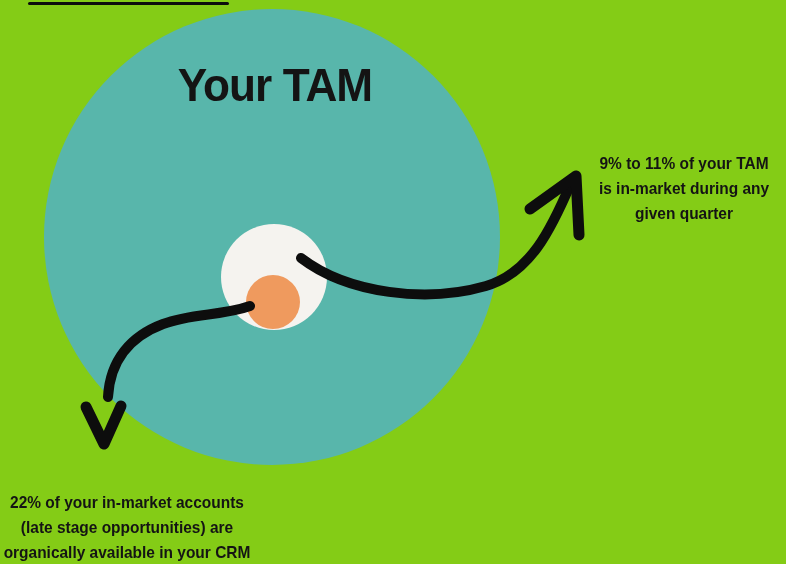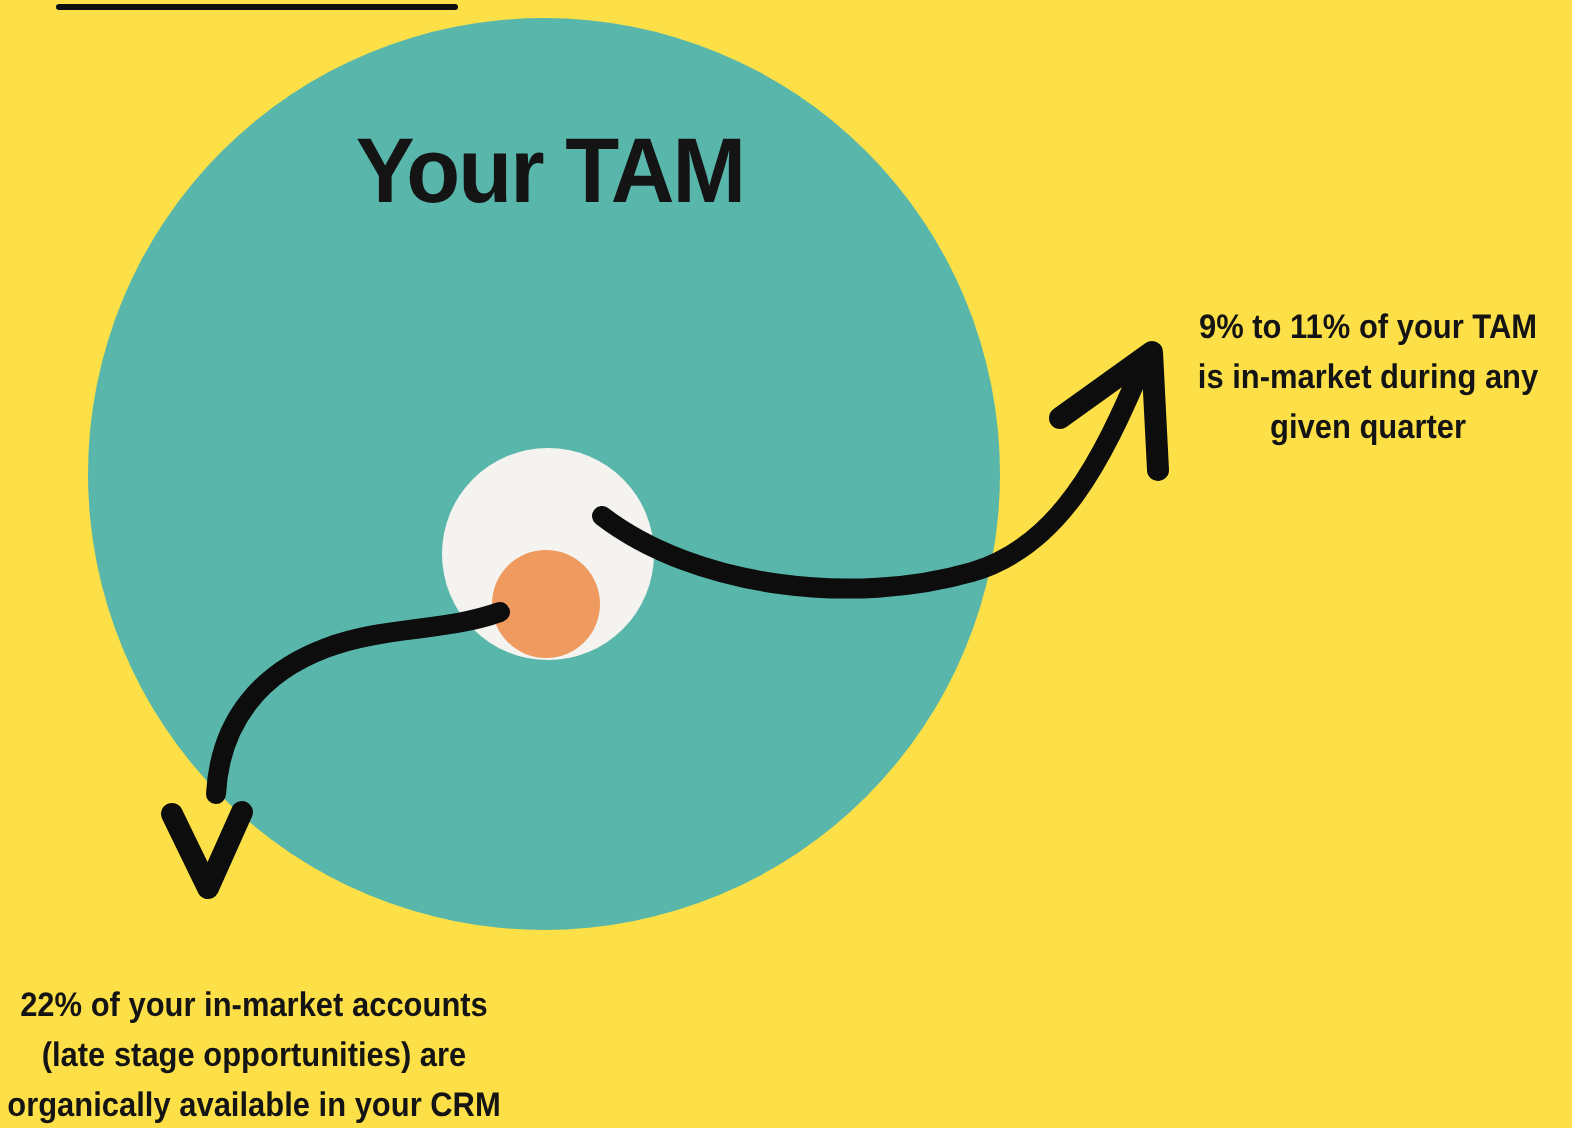--- a/index.html
+++ b/index.html
@@ -5,21 +5,21 @@
   html, body {
     margin: 0;
     padding: 0;
     background: #ffffff;
     font-family: "Liberation Sans", "DejaVu Sans", sans-serif;
   }
   .canvas {
     position: relative;
     width: 786px;
     height: 564px;
-    background: #fde047;
+    background: #84cc16;
     overflow: hidden;
   }
   .circle {
     position: absolute;
     border-radius: 50%;
   }
   .circle-tam {
     left: 44px; top: 9px;
     width: 456px; height: 456px;
     background: #58b6ab;

